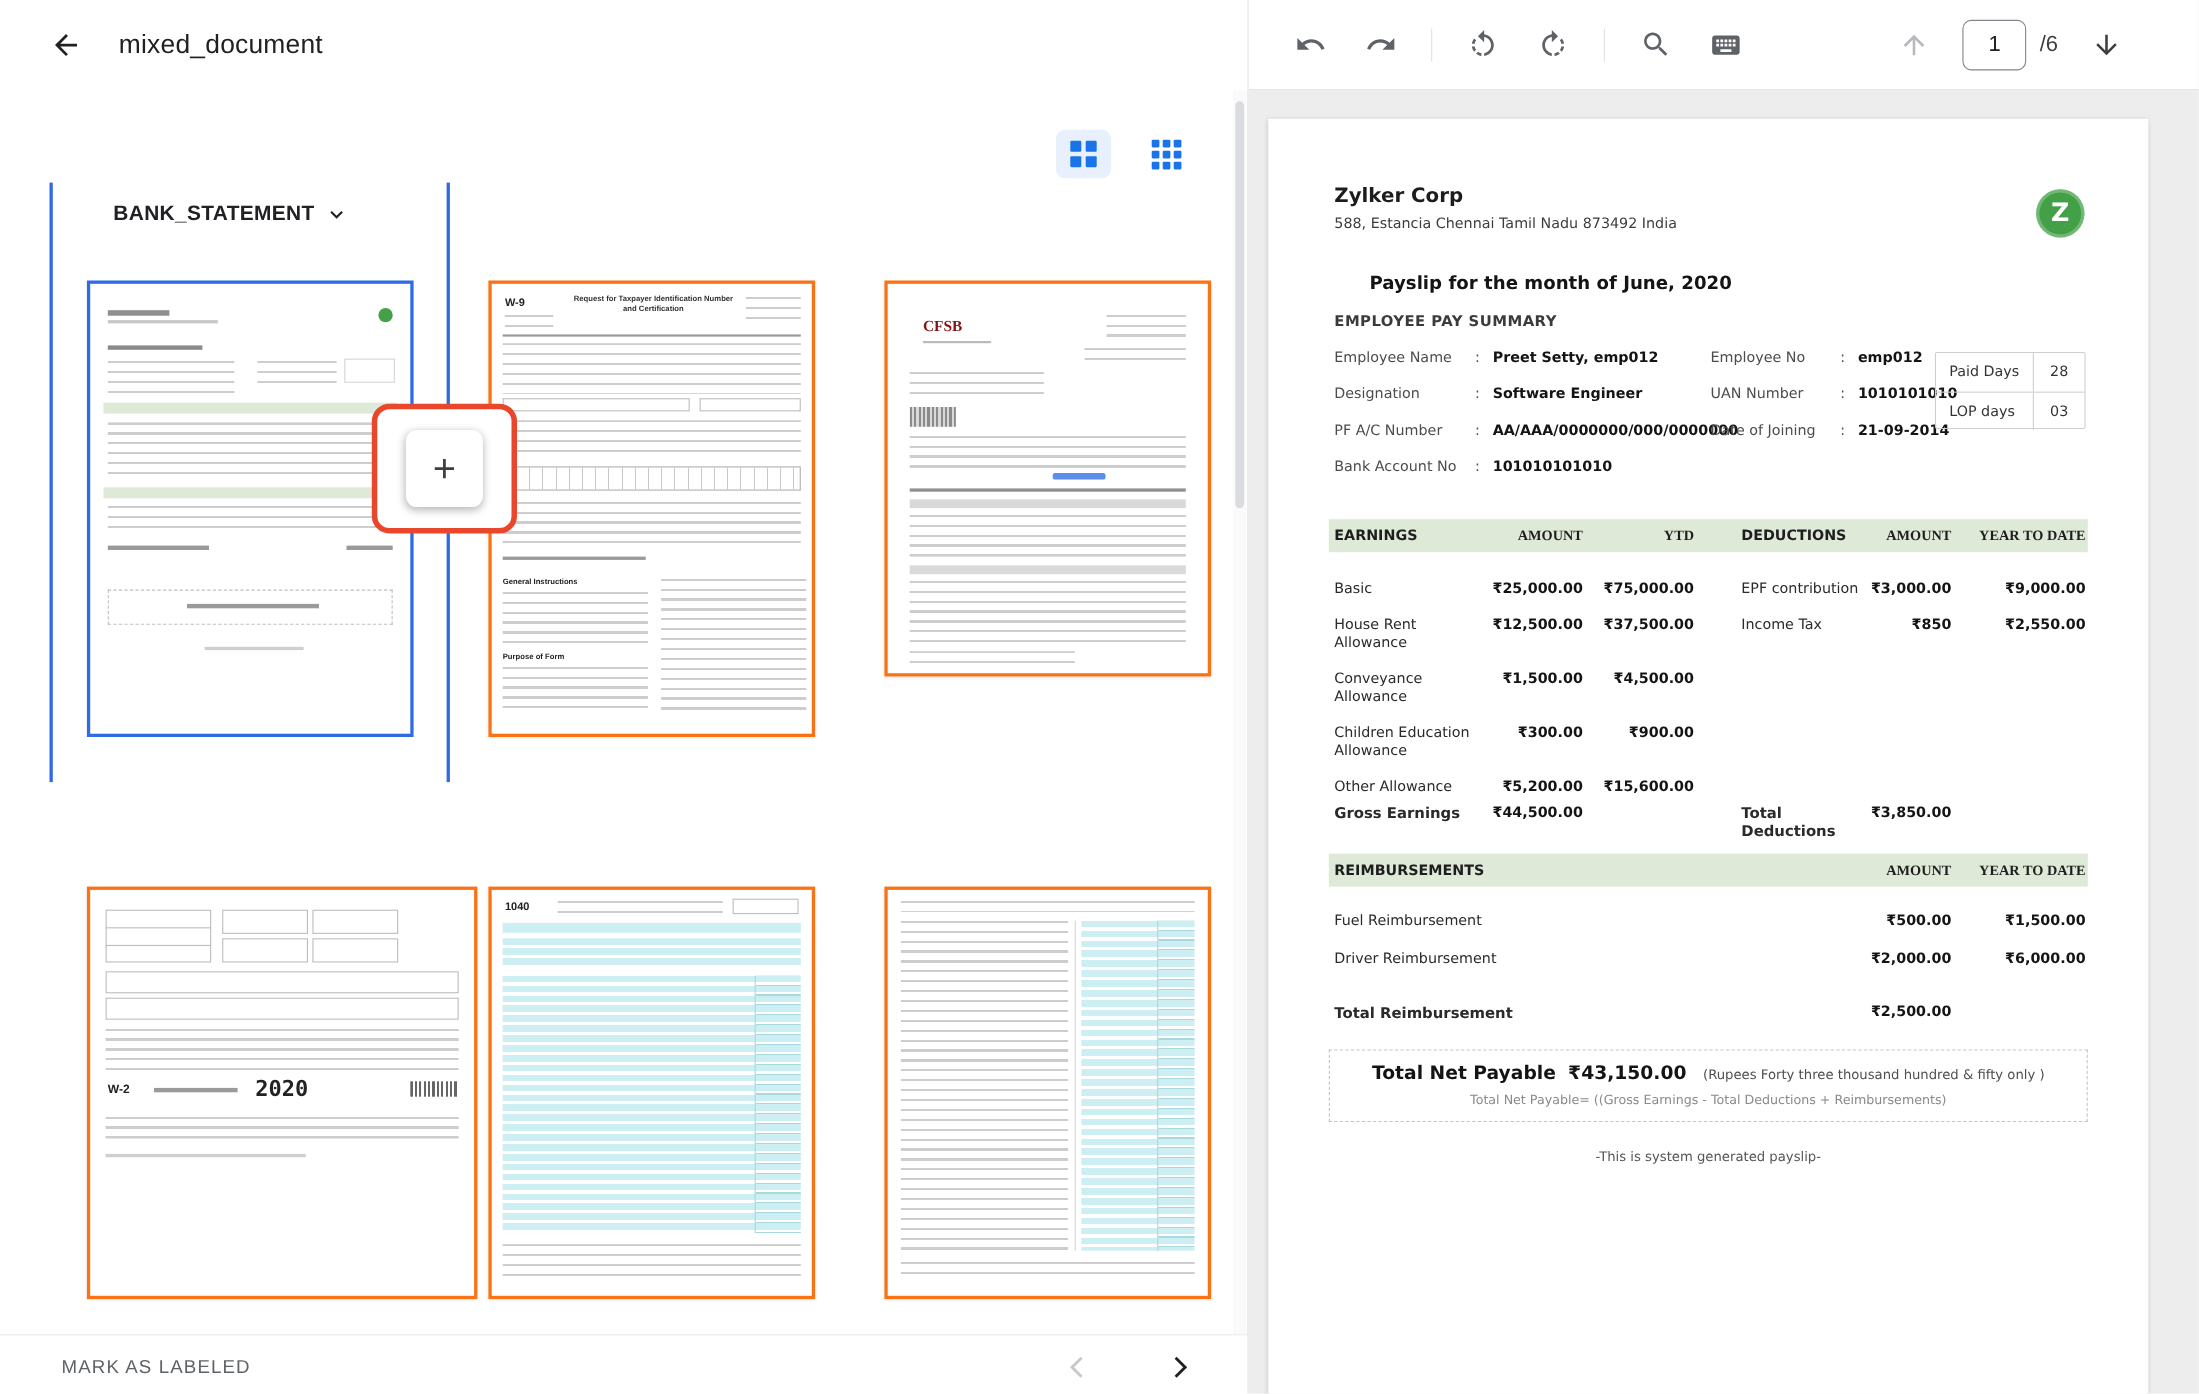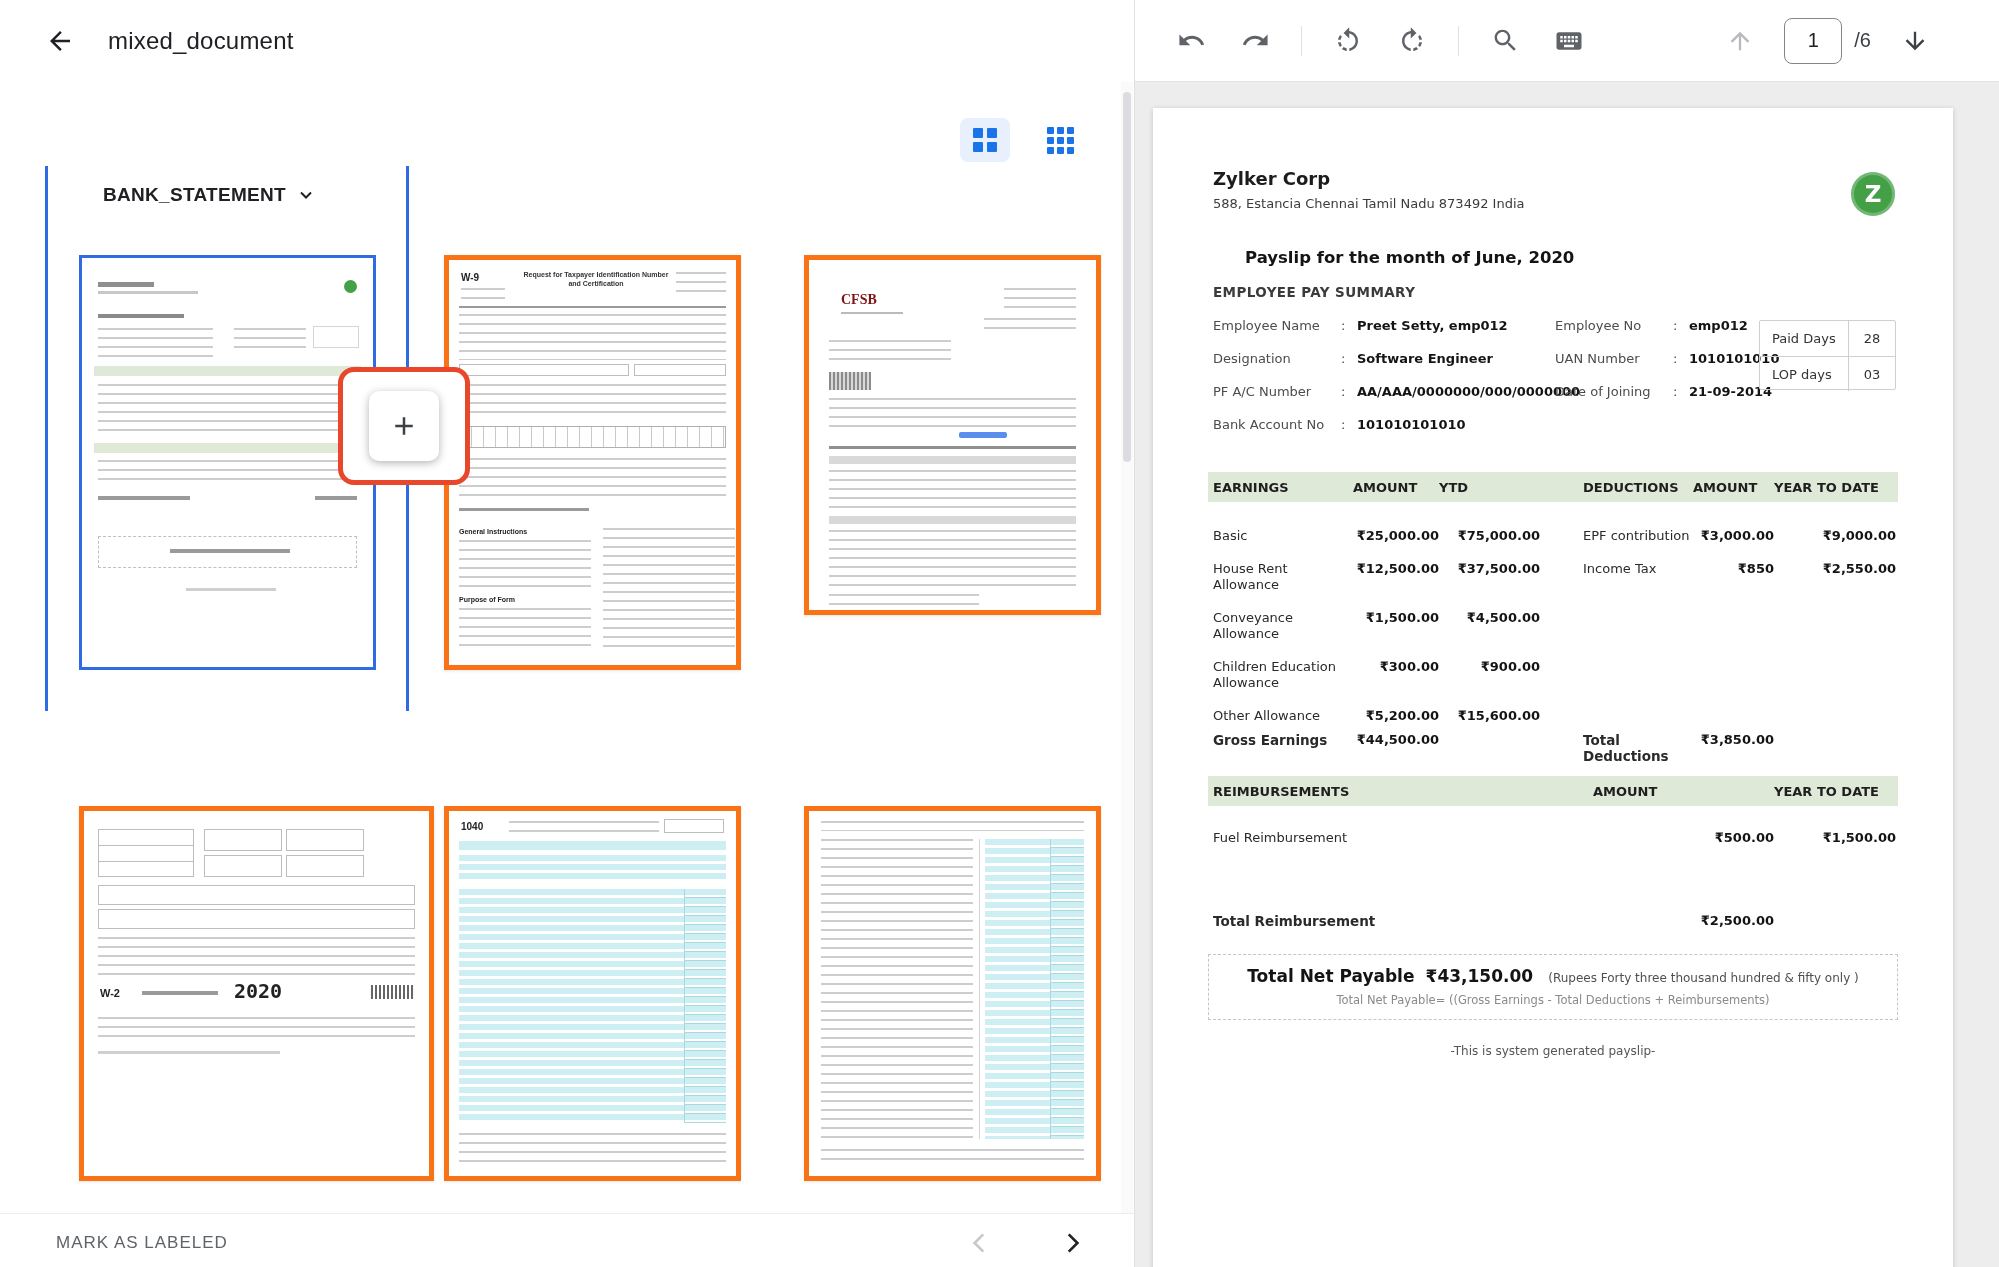--- a/index.html
+++ b/index.html
@@ -26,21 +26,21 @@
   .icon-3x3 { display:grid; grid-template-columns:7px 7px 7px; gap:3px; }
   .icon-3x3 span { width:7px; height:7px; background:#1a73e8; border-radius:1px; }
 
   .group-label { position:absolute; left:103px; top:184px; display:flex; align-items:center;
                  gap:12px; cursor:pointer; z-index:6; }
   .group-label-text { font-size:19px; font-weight:700; color:#202124; letter-spacing:.3px; }
 
   .bracket { position:absolute; width:3px; top:166px; height:545px; background:#2f6be4; z-index:2; }
   .bracket.l { left:45px; } .bracket.r { left:406px; }
 
-  .thumb { position:absolute; background:#fff; border:5px solid #f97316;
+  .thumb { position:absolute; background:#fff; border:3px solid #f97316;
            box-shadow:0 1px 3px rgba(0,0,0,.10); cursor:pointer; z-index:3; }
   .thumb.sel { border:3px solid #2f6be4; box-shadow:none; }
   #t1 { left:79px;  top:255px; width:297px; height:415px; }
   #t2 { left:444px; top:255px; width:297px; height:415px; }
   #t3 { left:804px; top:255px; width:297px; height:360px; }
   #t4 { left:79px;  top:806px; width:355px; height:375px; }
   #t5 { left:444px; top:806px; width:297px; height:375px;text-align:right; }
   #t6 { left:804px; top:806px; width:297px; height:375px; }
 
   .d { position:absolute; }
@@ -102,21 +102,21 @@
   .days-row + .days-row { border-top:1px solid #cfcfcf; }
   .days-label { padding-left:12px; }
   .days-val { border-left:1px solid #cfcfcf; height:100%; display:flex; align-items:center; justify-content:center; }
 
   .band { position:absolute; left:55px; width:690px; height:30px; background:#dfe9d8; }
   .hgrid { position:absolute; top:0; height:30px; display:grid; align-items:center;
            font-size:13px; font-weight:700; color:#1e1e1e; }
   .hgrid-l { left:5px;   grid-template-columns:140px 86px 101px; }
   .hgrid-r { left:375px; grid-template-columns:110px 81px 122px; }
   .hgrid-reimb { left:5px; grid-template-columns:380px 181px 122px; }
-  .rr { text-align:left; }
+  .rr { text-align:right;font-family:Liberation Serif, serif; }
 
   .trow { display:grid; font-size:13px; line-height:16px; margin-bottom:17px; }
   .tg-l { grid-template-columns:140px 86px 101px; }
   .tg-r { grid-template-columns:110px 81px 122px; }
   .tg-reimb { grid-template-columns:380px 181px 122px; margin-bottom:18px; }
   .tname { color:#2a2a2a; } .tnum { text-align:right; font-weight:700; color:#141414; }
   .trow.total .tname { font-weight:700; font-size:13.5px; }
 
   .dashed-box { position:absolute; left:55px; width:690px; height:66px;
                 border:1.5px dashed #c5c5c5; text-align:center; padding-top:11px; }
@@ -487,20 +487,25 @@
             <span class="rr">YEAR TO DATE</span>
           </div>
         </div>
 
         <div class="abs" style="left:60px;top:722px;width:683px">
           <div class="trow tg-reimb">
               <span class="tname">Fuel Reimbursement</span>
               <span class="tnum">₹500.00</span>
               <span class="tnum">₹1,500.00</span>
             </div>
+          <div class="trow tg-reimb">
+              <span class="tname">Driver Reimbursement</span>
+              <span class="tnum">₹2,000.00</span>
+              <span class="tnum">₹6,000.00</span>
+            </div>
         </div>
 
         <div class="abs trow tg-reimb total" style="left:60px;top:805px;width:683px">
           <span class="tname">Total Reimbursement</span>
           <span class="tnum">₹2,500.00</span>
             <span></span>
         </div>
 
         <div class="dashed-box" style="top:846px">
           <span class="np-label">Total Net Payable</span>

